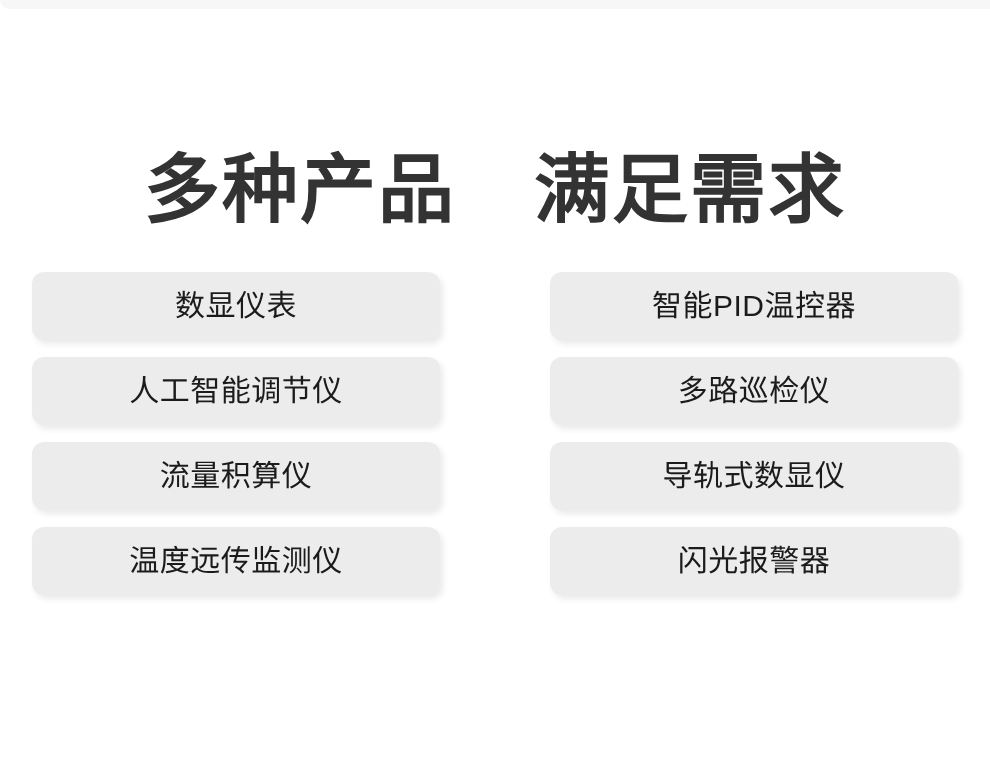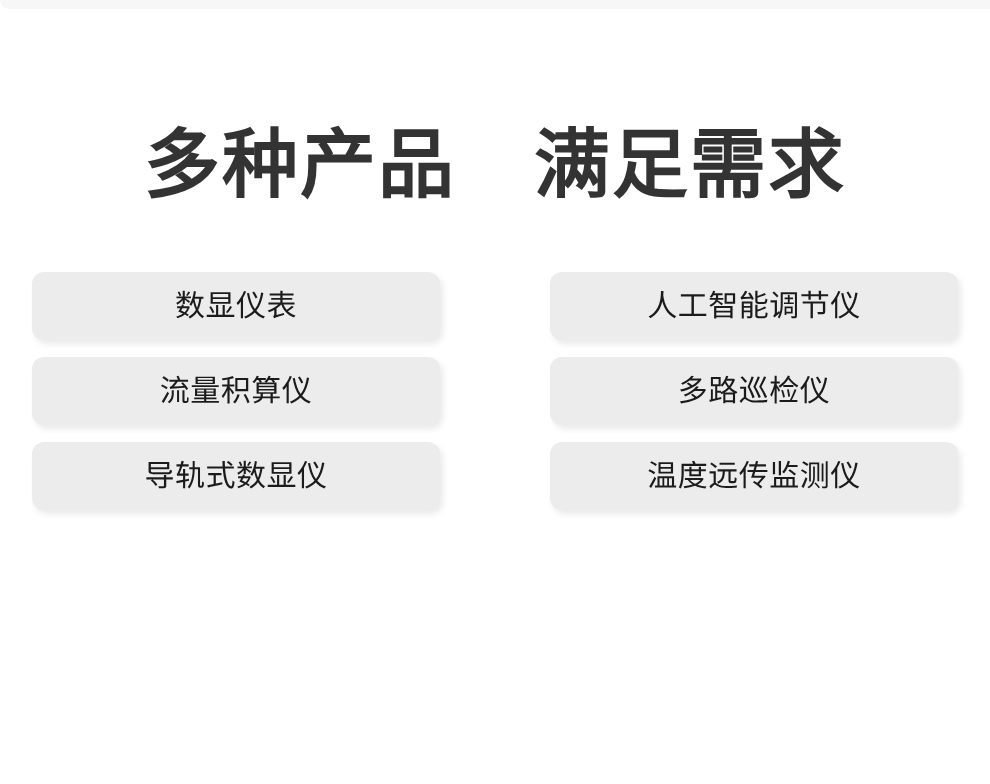--- a/index.html
+++ b/index.html
@@ -30,21 +30,21 @@
     top: 0;
     width: 990px;
     height: 9px;
     background: #f7f7f7;
     border-bottom-left-radius: 10px;
   }
 
   .heading {
     position: absolute;
     left: 0;
-    top: 67px;
+    top: 92px;
     width: 990px;
     text-align: center;
     font-size: 76px;
     line-height: 94px;
     font-weight: 700;
     letter-spacing: 2px;
     color: #333333;
     white-space: pre;
     -webkit-font-smoothing: antialiased;
   }
@@ -90,38 +90,44 @@
   <div class="top-band"></div>
 
   <h1 class="heading">多种产品　满足需求</h1>
 
   <div class="grid">
 
     <div class="pill">
       <span class="pill-label">数显仪表</span>
     </div>
 
+    <div class="pill">
+      <span class="pill-label">智能PID温控器</span>
+    </div>
 
     <div class="pill">
       <span class="pill-label">人工智能调节仪</span>
     </div>
 
 
     <div class="pill">
-      <span class="pill-label">流量积算仪</span>
+      <span class="pill-label">多路巡检仪</span>
     </div>
 
     <div class="pill">
-      <span class="pill-label">多路巡检仪</span>
+      <span class="pill-label">流量积算仪</span>
     </div>
 
 
     <div class="pill">
       <span class="pill-label">导轨式数显仪</span>
     </div>
 
     <div class="pill">
       <span class="pill-label">温度远传监测仪</span>
     </div>
 
+    <div class="pill">
+      <span class="pill-label">闪光报警器</span>
+    </div>
 
   </div>
 </div>
 
 </body></html>

